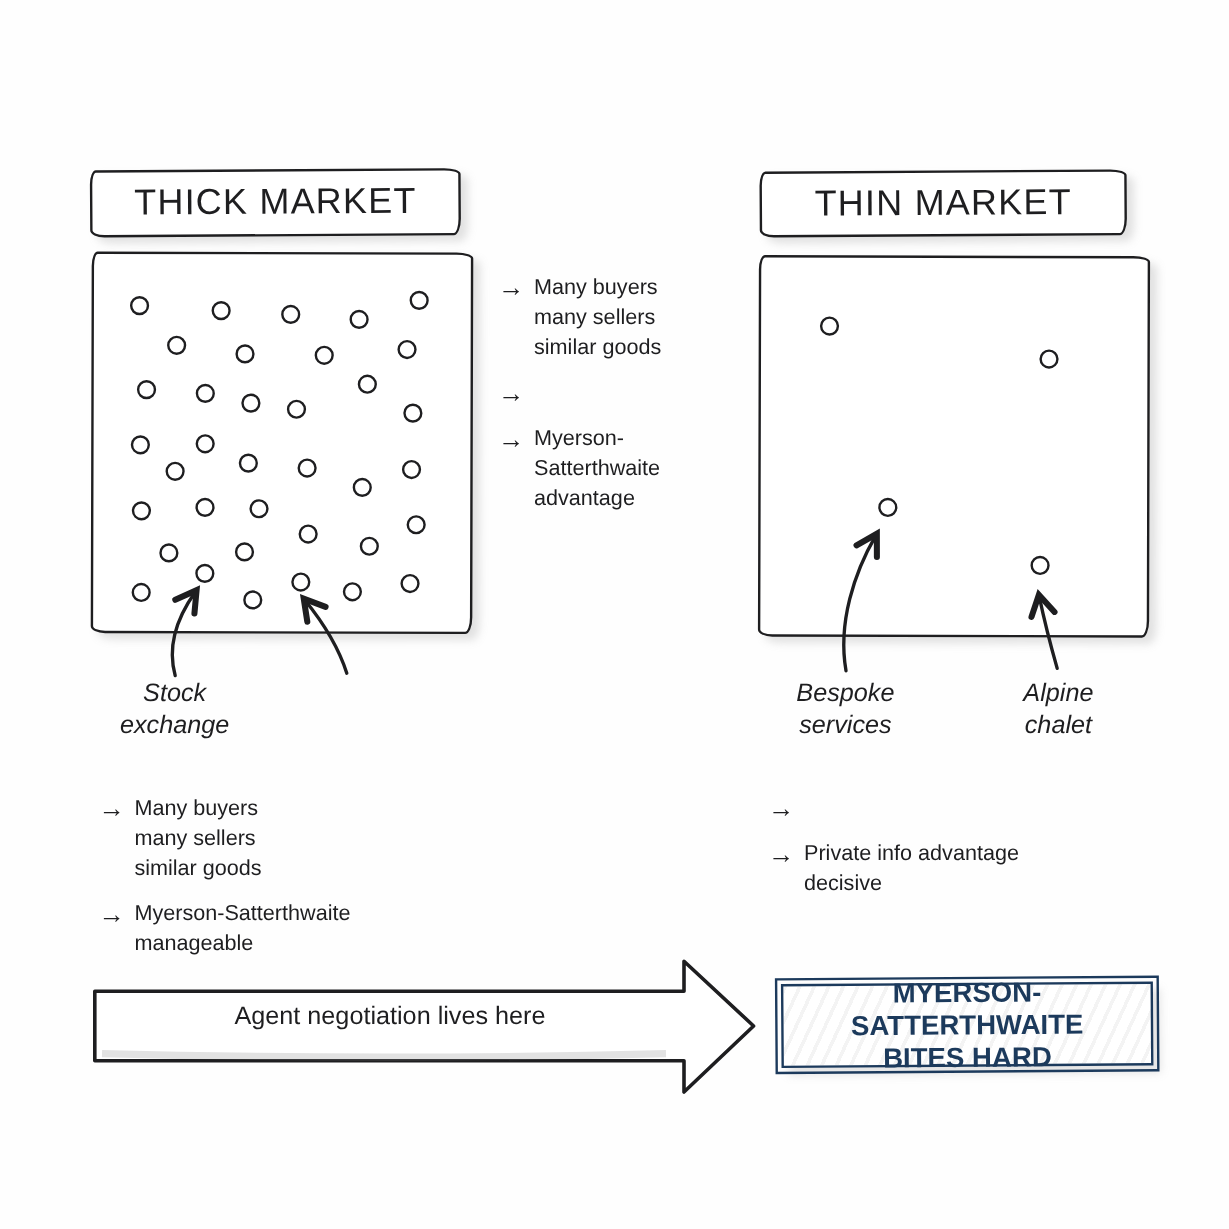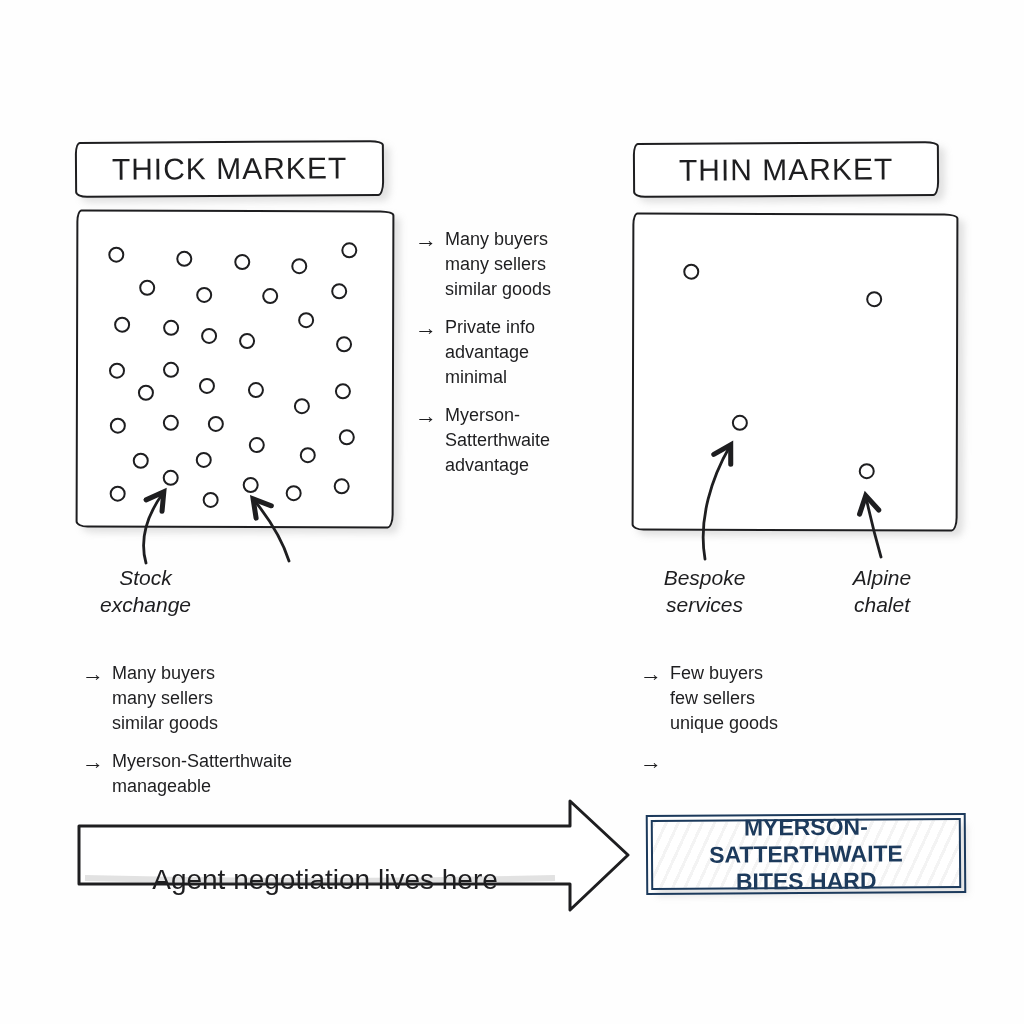--- a/index.html
+++ b/index.html
@@ -41,23 +41,23 @@
   }
   .bullet .btext{
     font-size:18px;line-height:25px;white-space:pre-line;
   }
   .caption{
     font-size:21px;line-height:27px;text-align:center;font-style:italic;
   }
   .ml{white-space:pre-line;}
   #arrow-wrap{left:75px;top:798px;width:560px;height:116px;}
   #arrow-label{
-    left:85px;top:859px;width:480px;height:42px;
+    left:85px;top:826px;width:480px;height:42px;
     display:flex;align-items:center;justify-content:center;
-    font-size:28px;
+    font-size:21px;
   }
   #navy-box{
     left:651px;top:819px;width:310px;height:70px;
     border:2.6px solid var(--navy);
     outline:2.6px solid var(--navy);
     outline-offset:3px;
     background:
       repeating-linear-gradient(115deg, rgba(110,110,110,0.08) 0 3px, transparent 3px 11px),
       #fff;
     display:flex;align-items:center;justify-content:center;
@@ -130,23 +130,20 @@
 
   <div class="abs bullets" style="left:415px;top:227px;width:200px;">
     <div class="bullet">
       <span class="marker">→</span>
       <span class="btext">Many buyers
 many sellers
 similar goods</span>
     </div>
     <div class="bullet">
       <span class="marker">→</span>
-      <span class="btext">Private info
-advantage
-minimal</span>
     </div>
     <div class="bullet">
       <span class="marker">→</span>
       <span class="btext">Myerson-
 Satterthwaite
 advantage</span>
     </div>
   </div>
 
   <div class="abs caption" style="left:83px;top:564px;width:125px;">Stock exchange</div>
@@ -164,26 +161,25 @@
     <div class="bullet">
       <span class="marker">→</span>
       <span class="btext">Myerson-Satterthwaite
 manageable</span>
     </div>
   </div>
 
   <div class="abs bullets" style="left:640px;top:661px;width:360px;">
     <div class="bullet">
       <span class="marker">→</span>
-      <span class="btext">Few buyers
-few sellers
-unique goods</span>
-    </div>
-    <div class="bullet">
-      <span class="marker">→</span>
+    </div>
+    <div class="bullet">
+      <span class="marker">→</span>
+      <span class="btext">Private info advantage
+decisive</span>
     </div>
   </div>
 
   <div class="abs" id="arrow-wrap">
     <svg width="560" height="116" viewBox="0 0 560 116">
       <polygon points="4,28 495,28 495,3 553,57 495,112 495,86 4,86" fill="#ffffff" stroke="#1e1e20" stroke-width="3" stroke-linejoin="round"></polygon>
       <path d="M10,80 Q250,86 480,80" stroke="rgba(140,140,140,0.25)" stroke-width="6" fill="none"></path>
     </svg>
   </div>
   <div class="abs" id="arrow-label">Agent negotiation lives here</div>

